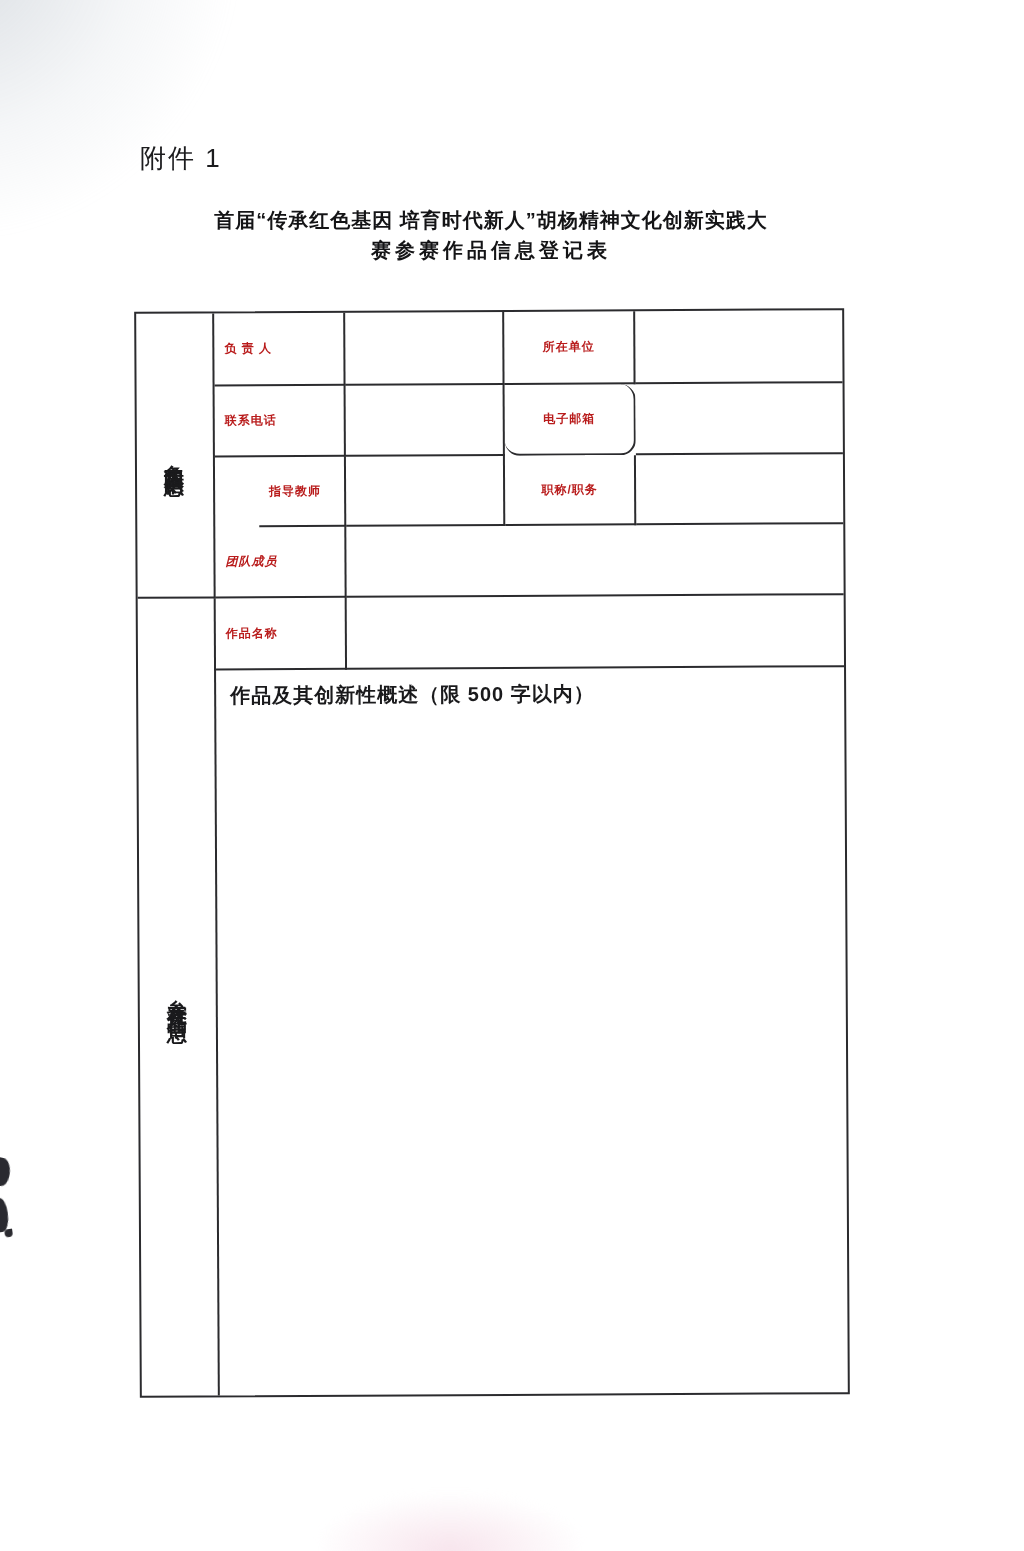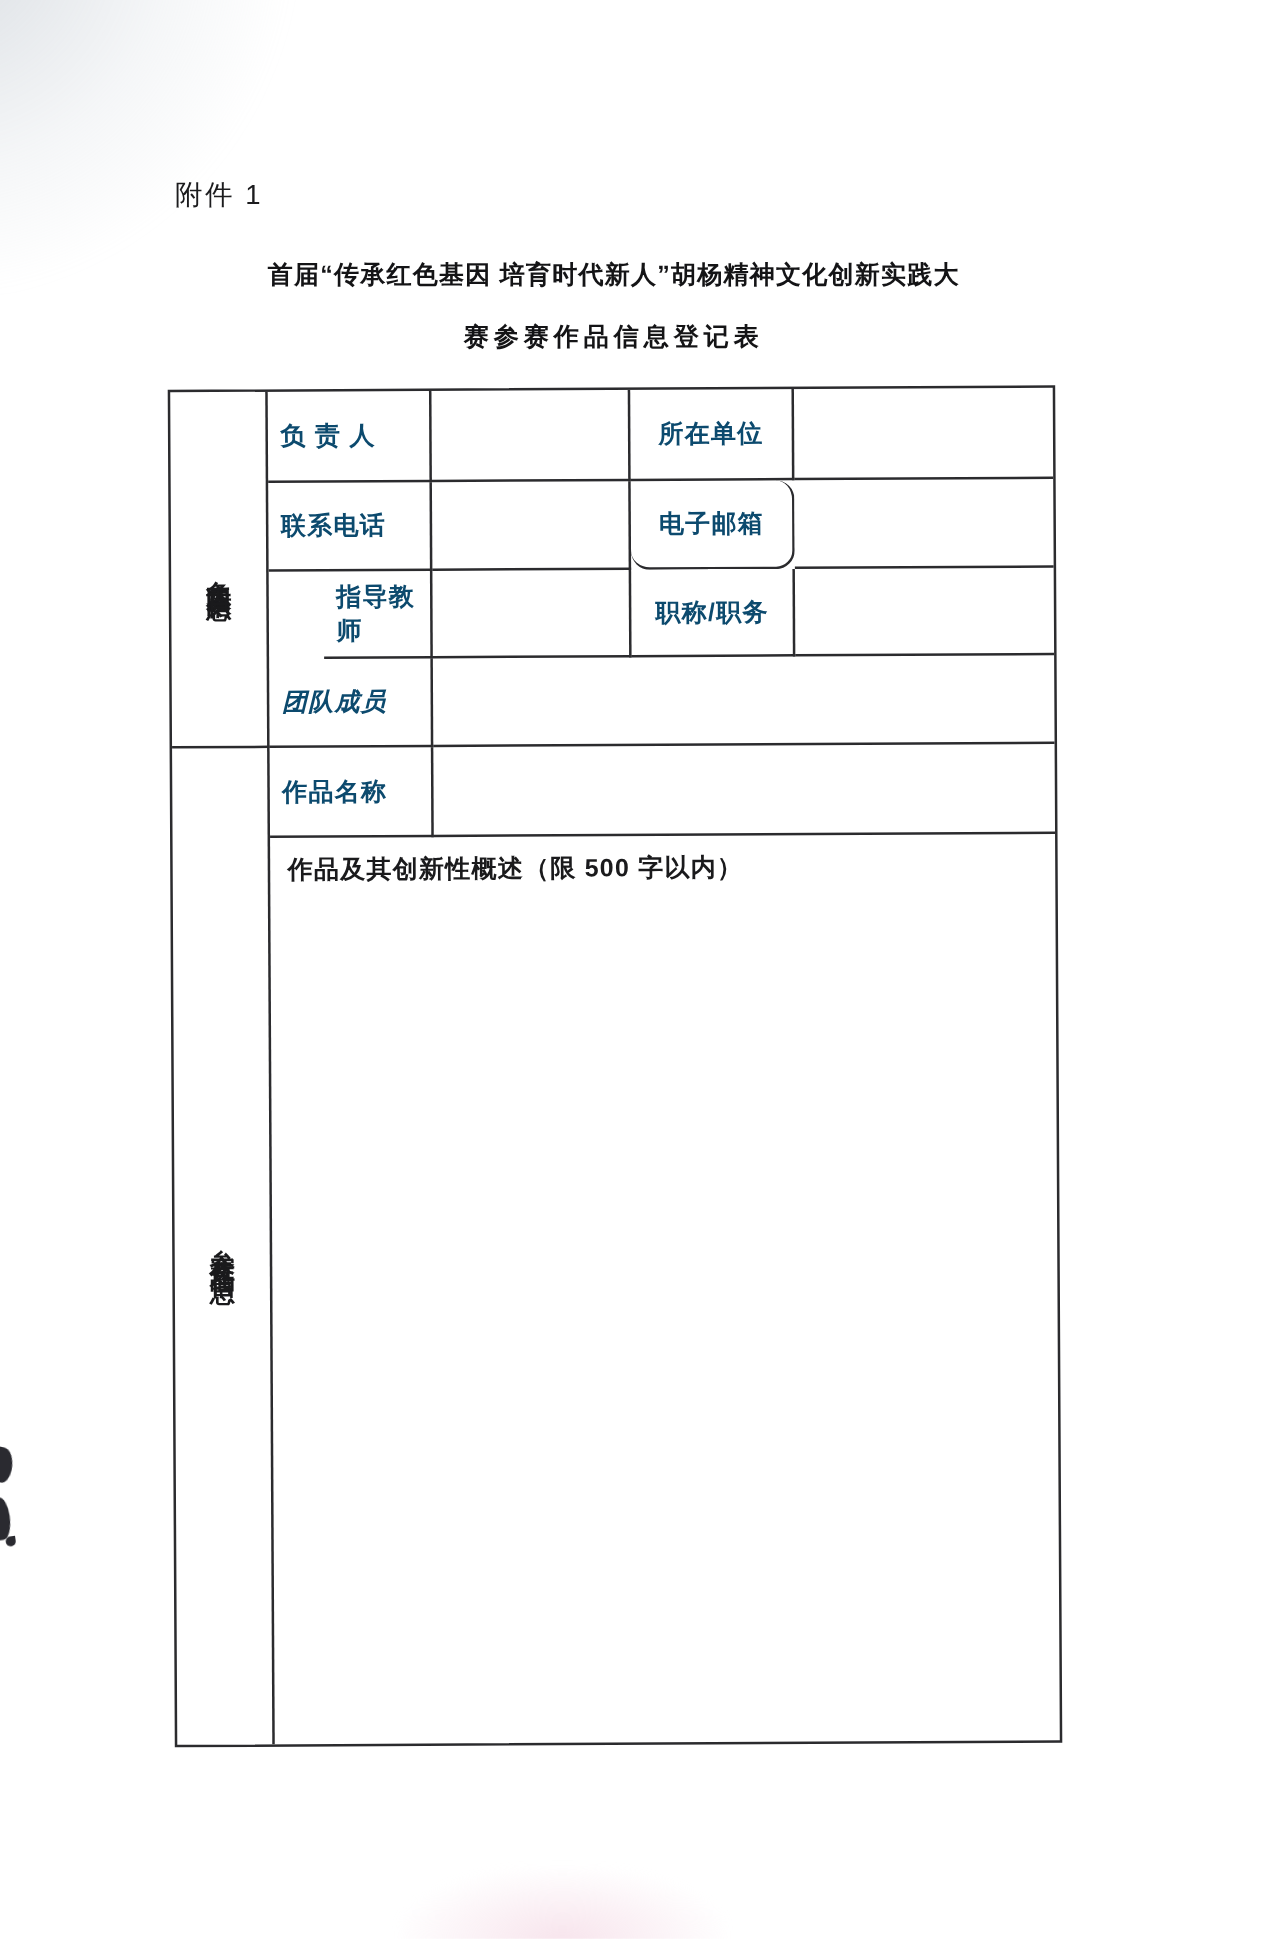--- a/index.html
+++ b/index.html
@@ -35,50 +35,50 @@
   }
   .bottom-smudge{
     position:absolute; left:320px; top:1495px; width:260px; height:70px;
     background:radial-gradient(ellipse at 50% 80%, rgba(238,196,214,.45), rgba(246,224,234,.22) 55%, rgba(255,255,255,0) 75%);
     filter:blur(4px);
     pointer-events:none;
   }
   
   .attachment{
     position:absolute; left:140px; top:141px;
-    font-size:22px; letter-spacing:2px; color:#1c1c1e;
+    font-size:26px; letter-spacing:2px; color:#1c1c1e;
   }
   .titleblock{
     position:absolute; left:135px; top:205px; width:712px; text-align:center;
   }
   .title-line{
     font-weight:700; font-size:20px; color:#141416; letter-spacing:1px;
     line-height:30px;
   }
-  .title-line.l2{ margin-top:20px; letter-spacing:4px; }
+  .title-line.l2{ letter-spacing:4px; }
   
   .form-table{
     position:absolute; left:137px; top:310px; width:710px; height:1086px;
     border:2px solid var(--border);
     display:grid;
     grid-template-columns:78px 131px 159px 131px 1fr;
     grid-template-rows:73px 71px 70px 71px 72px 1fr;
     transform:rotate(-0.3deg);
     transform-origin:50% 50%;
     background:var(--paper);
   }
   .cell{
     border-right:2px solid var(--border);
     border-bottom:2px solid var(--border);
     display:flex; align-items:center;
   }
   .cell.no-r{ border-right:none; }
   .cell.no-b{ border-bottom:none; }
   .lab{
-    font-weight:700; font-size:20px; color:#0c4a6e;
+    font-weight:700; font-size:12px; color:#b91c1c;
     padding-left:10px; letter-spacing:1px;
   }
   .lab-c{ justify-content:center; padding-left:0; }
   .vhead{
     justify-content:center;
   }
   .vhead span{
     writing-mode:vertical-rl; text-orientation:upright;
     font-weight:700; font-size:20px; color:#1a1a1c;
   }

